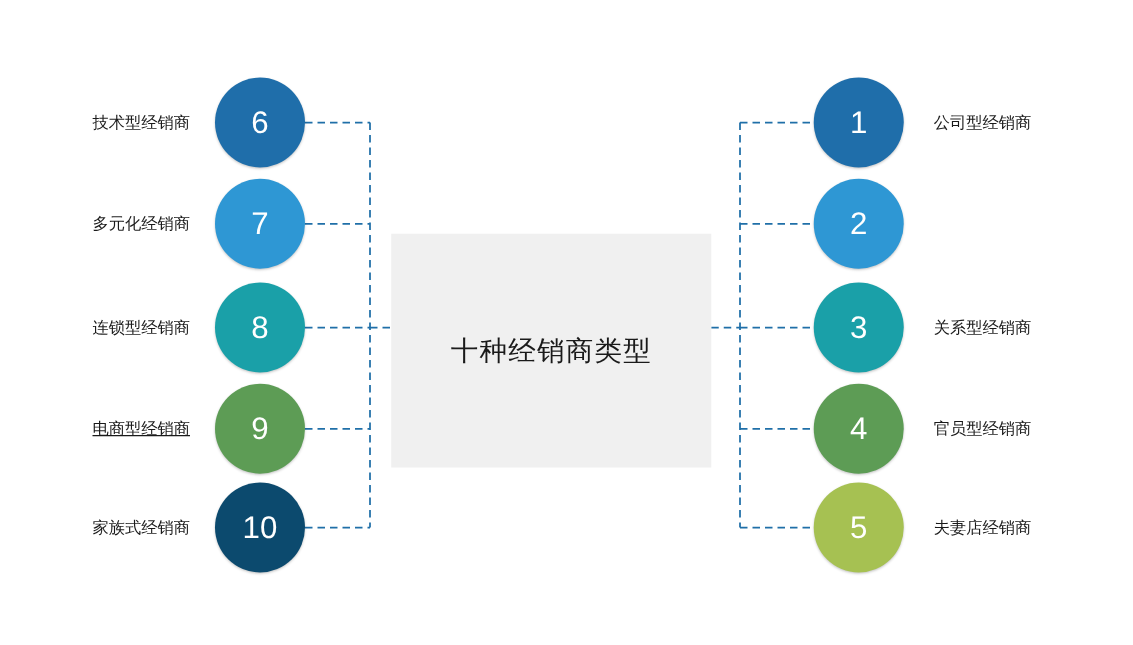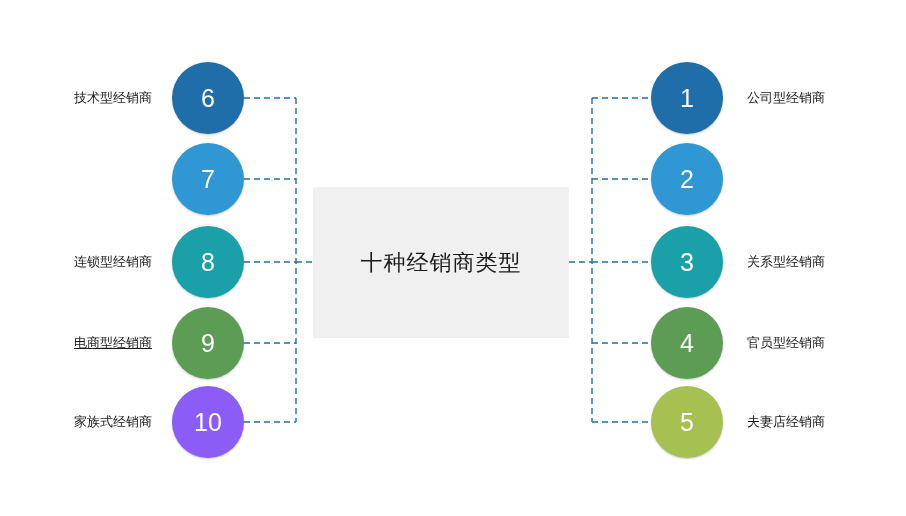--- a/index.html
+++ b/index.html
@@ -23,21 +23,21 @@
     top: 0;
     width: 906px;
     height: 516px;
     pointer-events: none;
   }
   .center-box {
     position: absolute;
     left: 313px;
     top: 187px;
     width: 256px;
-    height: 151px;
+    height: 187px;
     background: #f0f0f0;
     display: flex;
     align-items: center;
     justify-content: center;
   }
   .center-title {
     font-size: 22px;
     color: #1a1a1a;
     letter-spacing: 1px;
     white-space: nowrap;
@@ -105,32 +105,33 @@
   </div>
 
   <div class="node" style="left:172px; top:62px; background:#1f6eaa;">
     <span class="node-num">6</span>
   </div>
   <div class="node-label label-left" style="left:22px; top:91px;">技术型经销商</div>
 
   <div class="node" style="left:172px; top:143px; background:#2e97d4;">
     <span class="node-num">7</span>
   </div>
+  <div class="node-label label-left" style="left:22px; top:172px;">多元化经销商</div>
 
   <div class="node" style="left:172px; top:226px; background:#1aa0a8;">
     <span class="node-num">8</span>
   </div>
   <div class="node-label label-left" style="left:22px; top:255px;">连锁型经销商</div>
 
   <div class="node" style="left:172px; top:307px; background:#5d9c55;">
     <span class="node-num">9</span>
   </div>
   <div class="node-label label-left" style="left:22px; top:336px;text-decoration:underline;">电商型经销商</div>
 
-  <div class="node" style="left:172px; top:386px; background:#8b5cf6;">
+  <div class="node" style="left:172px; top:386px; background:#0c4a6e;">
     <span class="node-num">10</span>
   </div>
   <div class="node-label label-left" style="left:22px; top:415px;">家族式经销商</div>
 
   <div class="node" style="left:651px; top:62px; background:#1f6eaa;">
     <span class="node-num">1</span>
   </div>
   <div class="node-label label-right" style="left:736px; top:91px;">公司型经销商</div>
 
   <div class="node" style="left:651px; top:143px; background:#2e97d4;">

